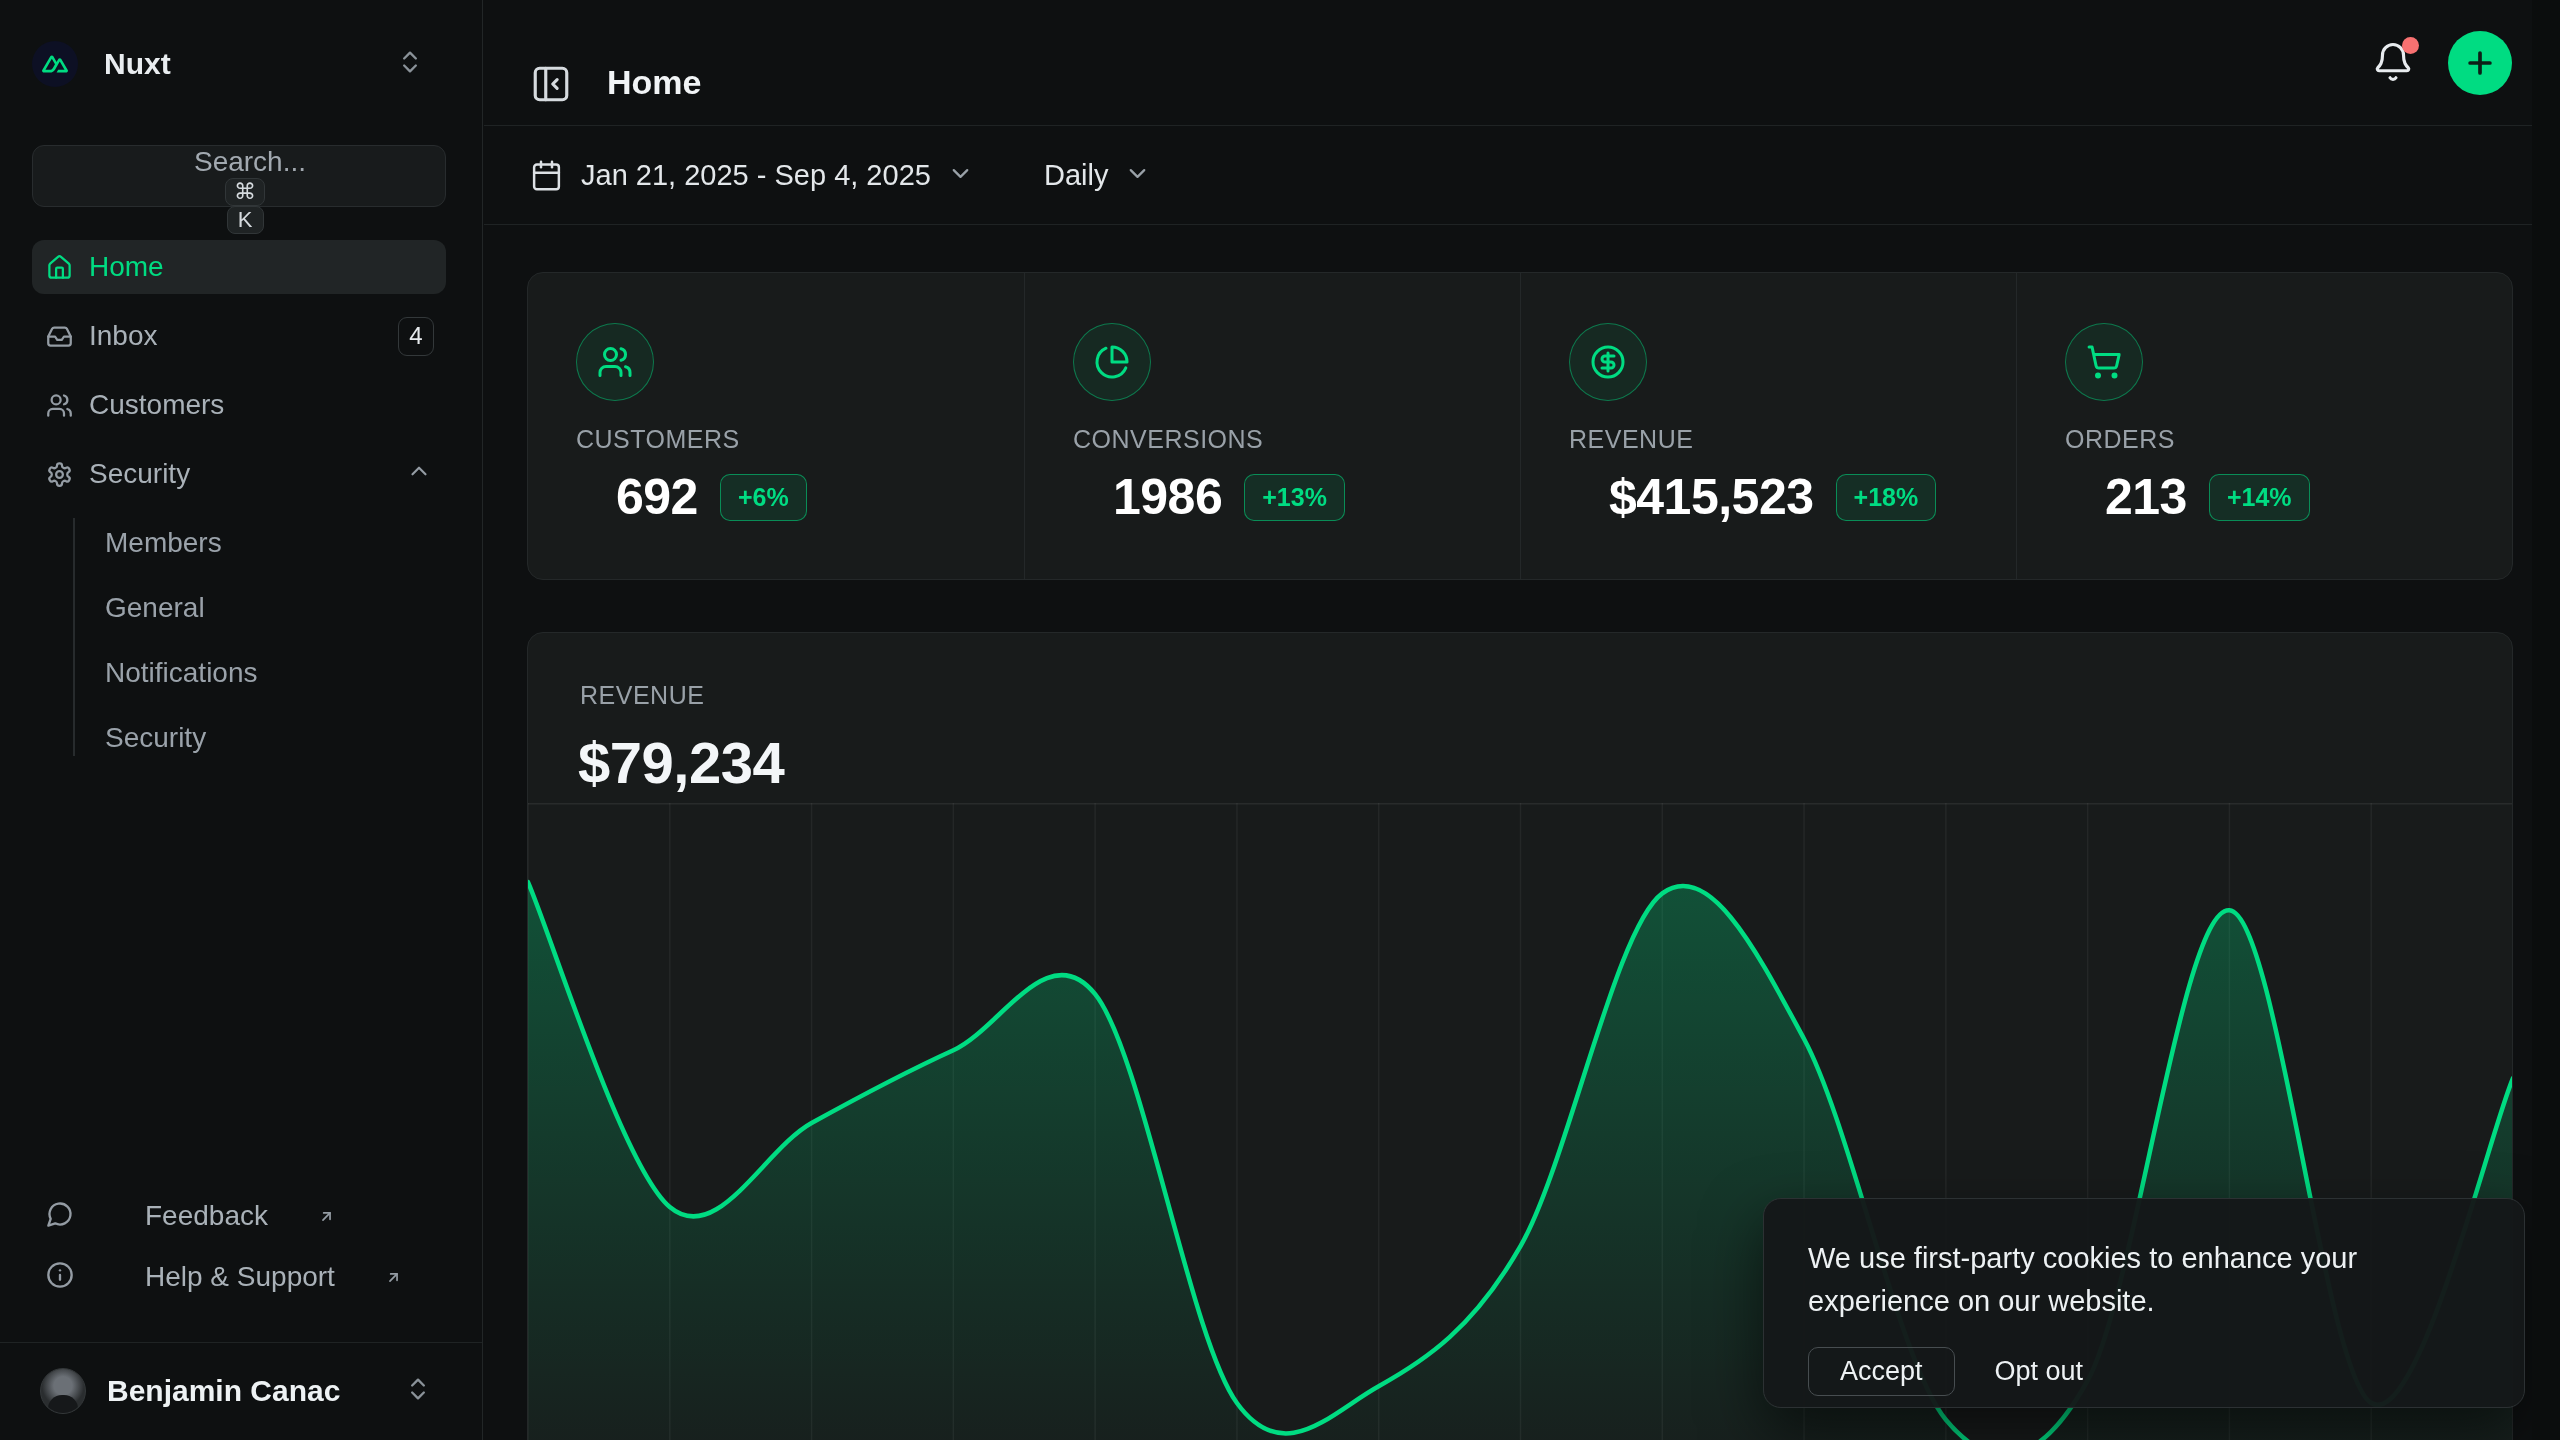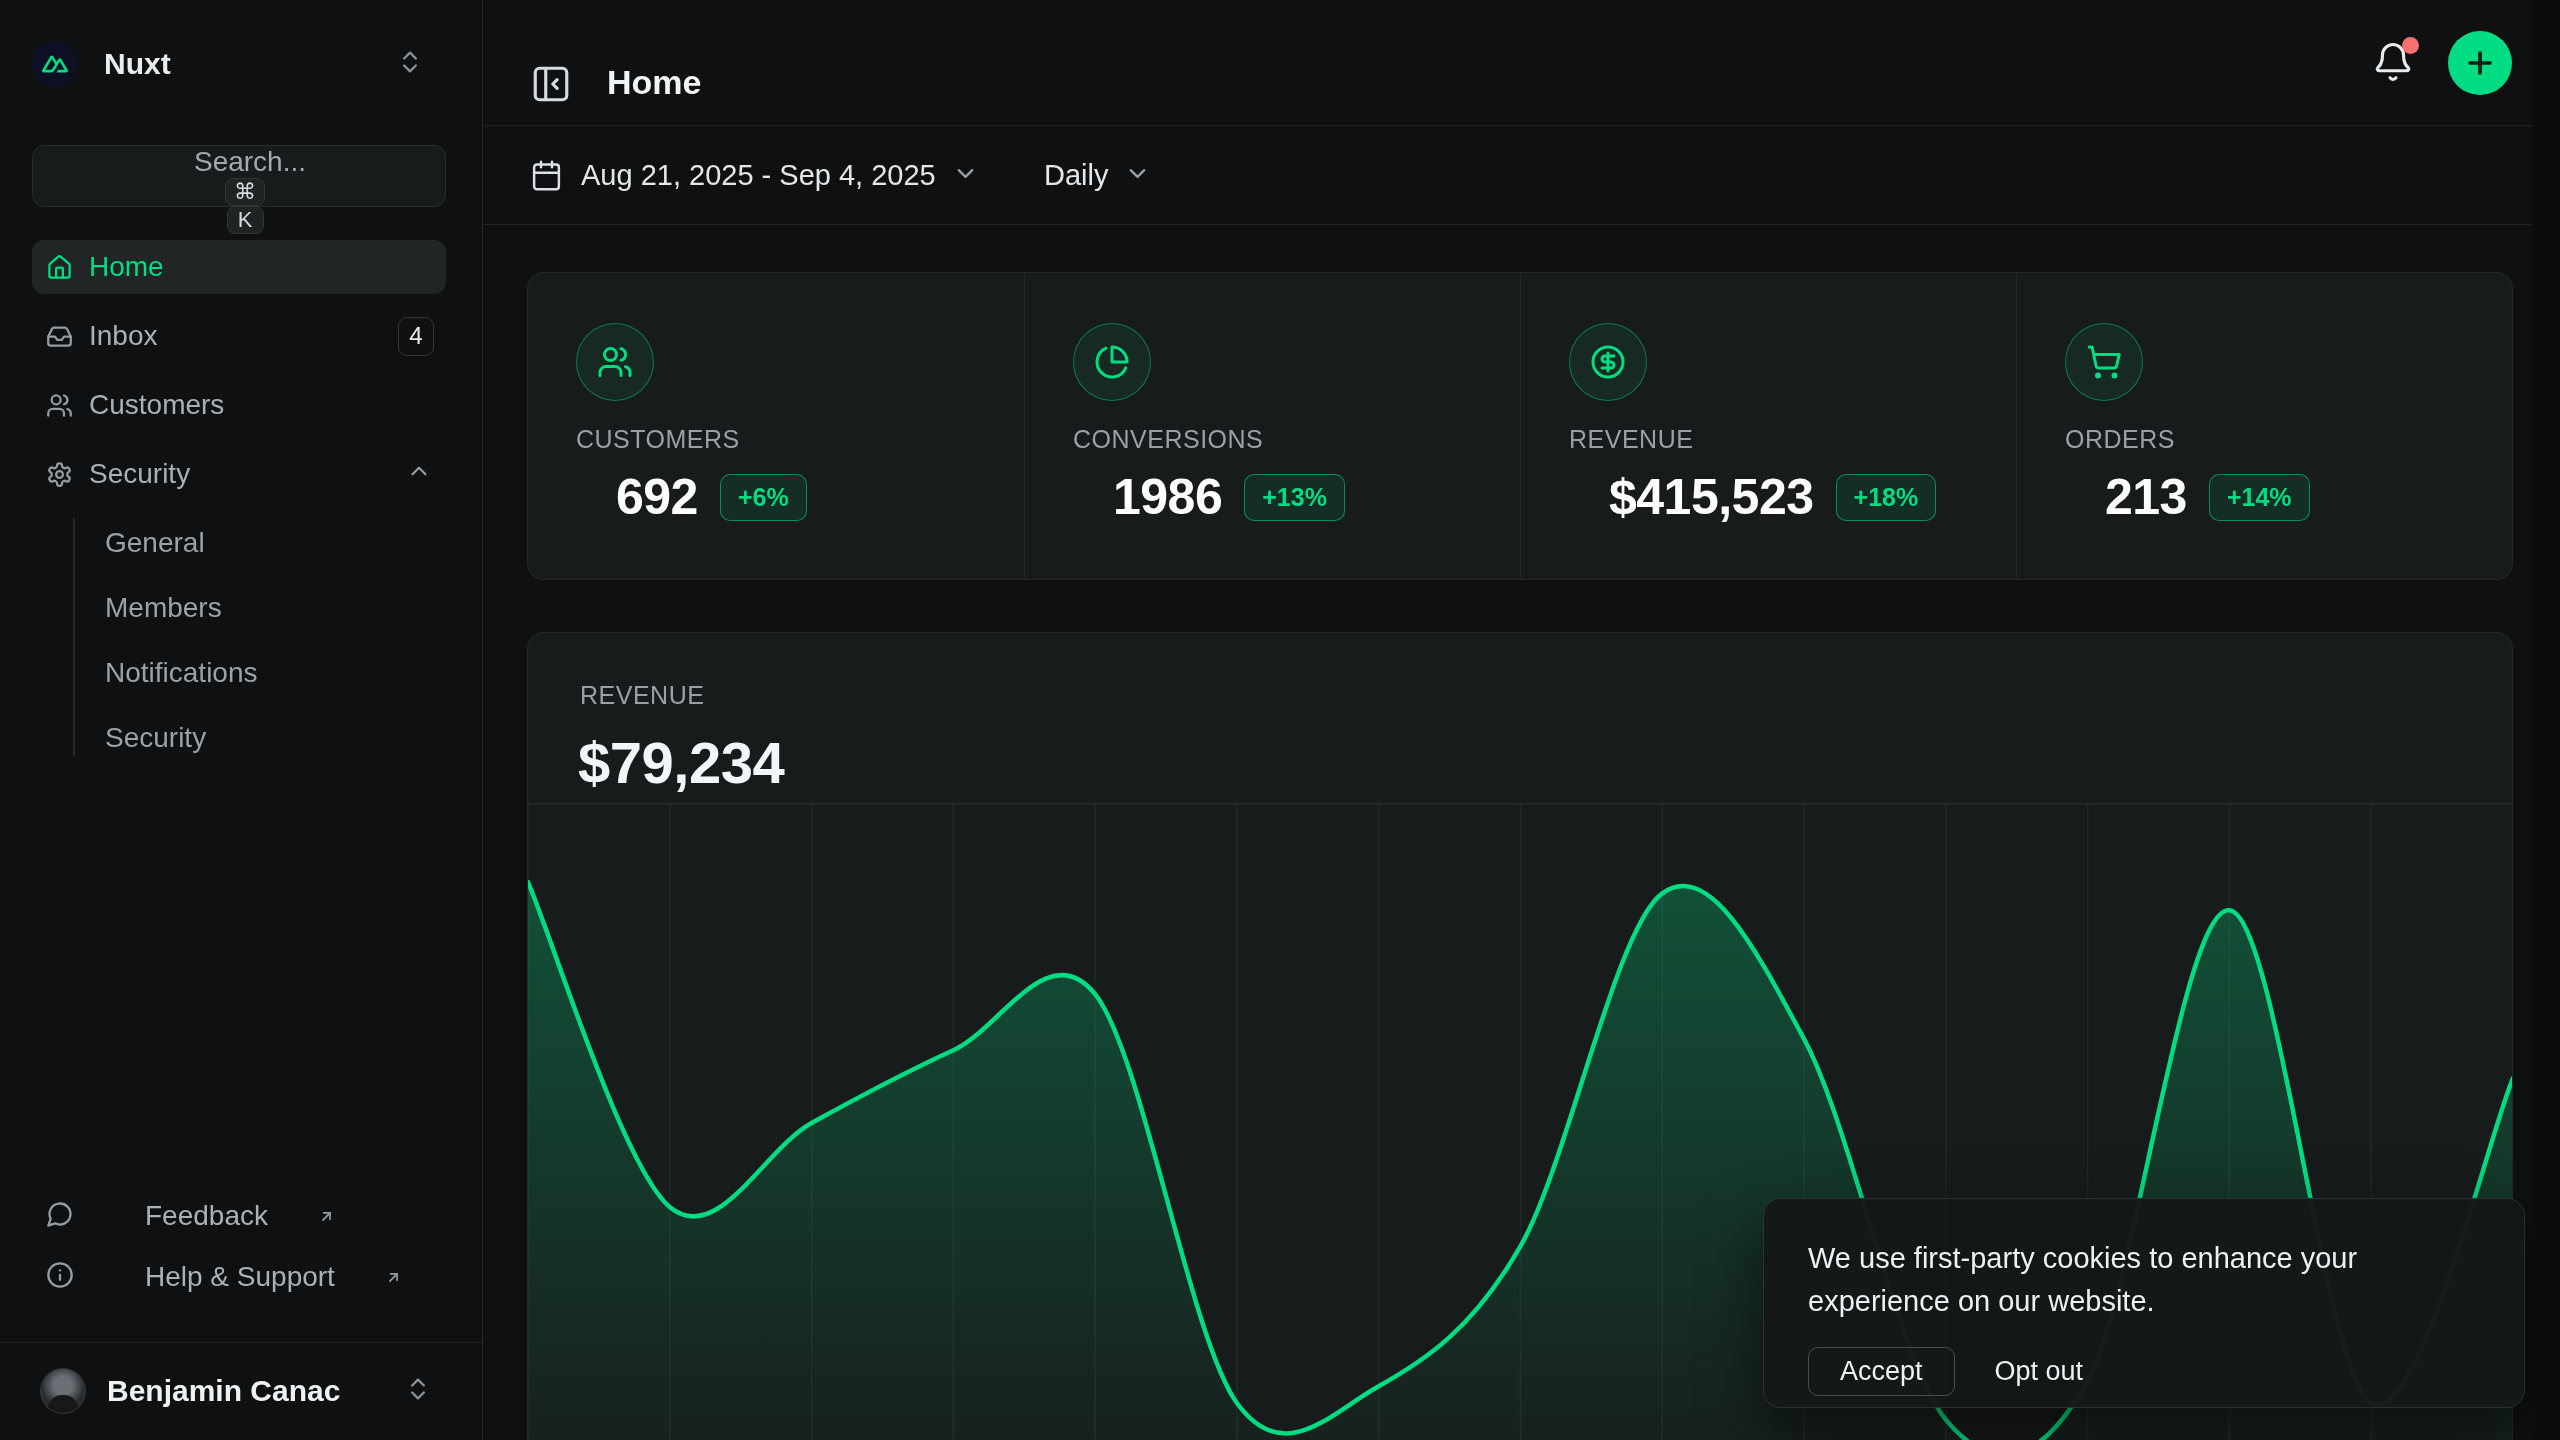--- a/index.html
+++ b/index.html
@@ -155,24 +155,24 @@
             <path d="M12.22 2h-.44a2 2 0 0 0-2 2v.18a2 2 0 0 1-1 1.73l-.43.25a2 2 0 0 1-2 0l-.15-.08a2 2 0 0 0-2.73.73l-.22.38a2 2 0 0 0 .73 2.73l.15.1a2 2 0 0 1 1 1.72v.51a2 2 0 0 1-1 1.74l-.15.09a2 2 0 0 0-.73 2.73l.22.38a2 2 0 0 0 2.73.73l.15-.08a2 2 0 0 1 2 0l.43.25a2 2 0 0 1 1 1.73V20a2 2 0 0 0 2 2h.44a2 2 0 0 0 2-2v-.18a2 2 0 0 1 1-1.73l.43-.25a2 2 0 0 1 2 0l.15.08a2 2 0 0 0 2.73-.73l.22-.39a2 2 0 0 0-.73-2.73l-.15-.08a2 2 0 0 1-1-1.74v-.5a2 2 0 0 1 1-1.74l.15-.09a2 2 0 0 0 .73-2.73l-.22-.38a2 2 0 0 0-2.73-.73l-.15.08a2 2 0 0 1-2 0l-.43-.25a2 2 0 0 1-1-1.73V4a2 2 0 0 0-2-2z"></path>
             <circle cx="12" cy="12" r="3"></circle>
           </svg>
         <span class="lbl">Security</span>
         <span class="nav-chevron"><svg viewBox="0 0 24 24" fill="none" stroke="currentColor" stroke-width="2" stroke-linecap="round" stroke-linejoin="round">
               <path d="m18 15-6-6-6 6"></path>
             </svg></span>
       </div>
       <div class="nav-children">
         <div class="nav-child">
-            <span>General</span>
+            <span>Members</span>
           </div>
         <div class="nav-child">
-            <span>Members</span>
+            <span>General</span>
           </div>
         <div class="nav-child">
             <span>Notifications</span>
           </div>
         <div class="nav-child">
             <span>Security</span>
           </div>
       </div>
     </nav>
 
@@ -242,21 +242,21 @@
     </div>
 
     <div class="toolbar">
       <div class="daterange">
         <svg class="cal" viewBox="0 0 24 24" fill="none" stroke="currentColor" stroke-width="1.8" stroke-linecap="round" stroke-linejoin="round">
             <rect x="3" y="4" width="18" height="18" rx="2"></rect>
             <path d="M16 2v4"></path>
             <path d="M8 2v4"></path>
             <path d="M3 10h18"></path>
           </svg>
-        <span class="txt">Aug 21, 2025 - Sep 4, 2025</span>
+        <span class="txt">Jan 21, 2025 - Sep 4, 2025</span>
         <span class="dd-chevron"><svg viewBox="0 0 24 24" fill="none" stroke="currentColor" stroke-width="2" stroke-linecap="round" stroke-linejoin="round">
               <path d="m6 9 6 6 6-6"></path>
             </svg></span>
       </div>
       <div class="granularity">
         <span class="txt">Daily</span>
         <span class="dd-chevron"><svg viewBox="0 0 24 24" fill="none" stroke="currentColor" stroke-width="2" stroke-linecap="round" stroke-linejoin="round">
               <path d="m6 9 6 6 6-6"></path>
             </svg></span>
       </div>

